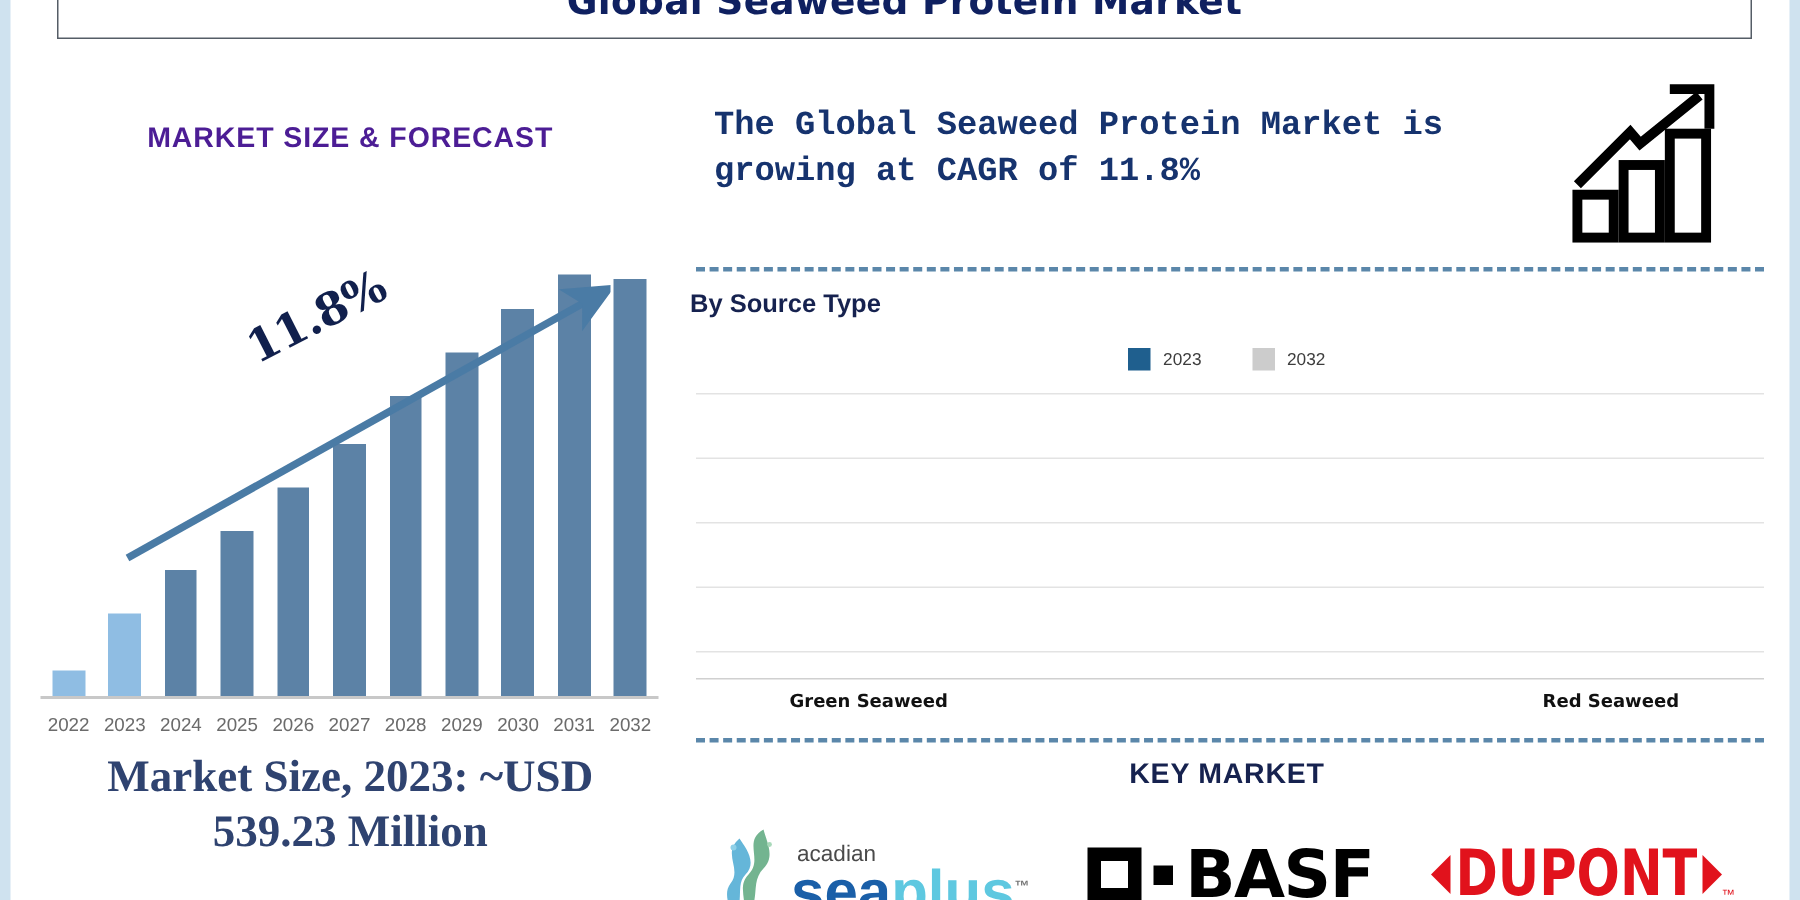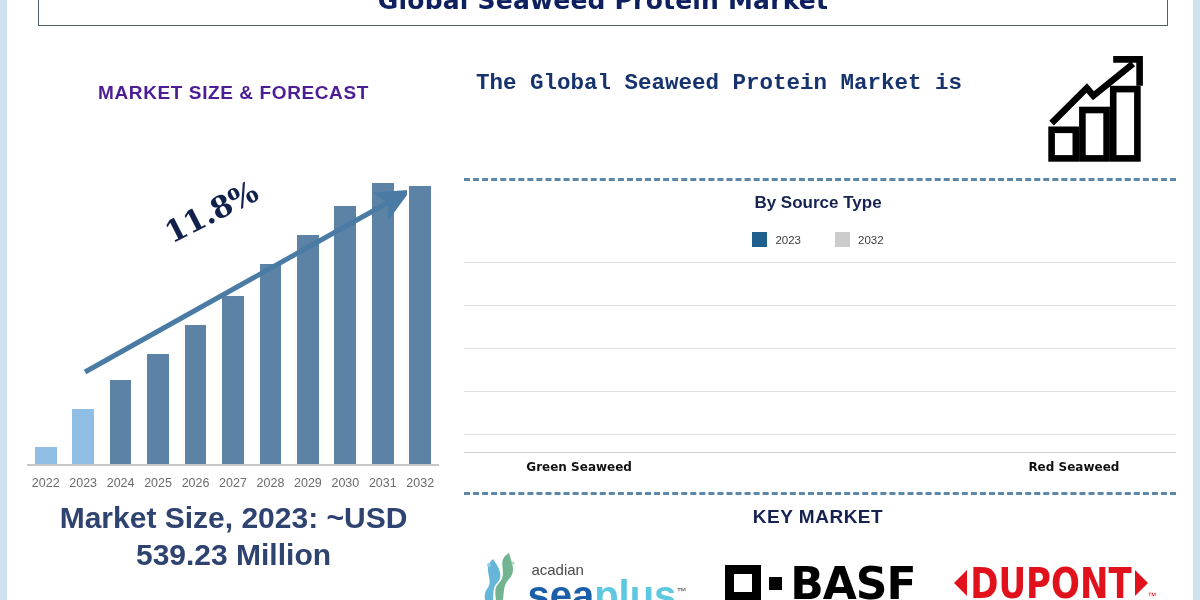--- a/index.html
+++ b/index.html
@@ -47,36 +47,36 @@
   .cagr-label{
     position:absolute;left:168px;top:185px;
     font-size:30px;font-weight:bold;color:#11204d;
     transform:rotate(-27deg);transform-origin:left bottom;
     font-family:"DejaVu Serif", serif;letter-spacing:-0.5px;
   }
 
   .mkt-size-text{
     position:absolute;top:470px;left:0;width:453px;text-align:center;
     font-size:30px;font-weight:bold;color:#2f4370;line-height:1.22;
-    font-family:Liberation Sans, sans-serif;
+    font-family:Liberation Serif, serif;
   }
 
   
   .right-panel{position:absolute;left:460px;top:30px;width:733px;height:570px;}
   .cagr-head{position:absolute;left:16px;top:38px;width:560px;
     font-size:22.5px;font-weight:bold;color:#16336e;line-height:1.38;
     font-family:Liberation Mono, monospace;}
   .growth-icon{position:absolute;left:585px;top:25px;width:110px;height:110px;}
 
   .divider{position:absolute;left:4px;width:712px;height:0;
     border-top:3px dashed #5b87aa;}
   .divider-1{top:148px;}
   .divider-2{top:462px;}
 
-  .source-title{position:absolute;left:0;top:163px;width:716px;text-align:center;
+  .source-title{position:absolute;left:0;top:163px;width:716px;
     font-size:17px;font-weight:bold;color:#16224f;
     font-family:"Liberation Sans", sans-serif;}
 
   .legend{position:absolute;left:0;top:202px;width:716px;display:flex;
     justify-content:center;gap:34px;align-items:center;}
   .legend-item{display:flex;align-items:center;gap:8px;}
   .legend-swatch{width:15px;height:15px;display:inline-block;}
   .legend-label{font-size:11.5px;color:#3d3d3d;font-family:"Liberation Sans", sans-serif;}
 
   
@@ -209,20 +209,21 @@
   <div class="mkt-size-text">
     <div>Market Size, 2023: ~USD</div>
     <div>539.23 Million</div>
   </div>
 </div>
 
 <div class="right-panel">
 
   <div class="cagr-head">
     <div>The Global Seaweed Protein Market is</div>
+    <div>growing at CAGR of 11.8%</div>
   </div>
 
   <svg class="growth-icon" viewBox="0 0 100 100">
     <rect x="6" y="68" width="22" height="26" fill="none" stroke="#000" stroke-width="6"></rect>
     <rect x="34" y="50" width="22" height="44" fill="none" stroke="#000" stroke-width="6"></rect>
     <rect x="62" y="31" width="22" height="63" fill="none" stroke="#000" stroke-width="6"></rect>
     <path d="M6,62 L38,30 L44,37 L80,8" fill="none" stroke="#000" stroke-width="6" stroke-linejoin="miter"></path>
     <path d="M62,4 L86,4 L86,28" fill="none" stroke="#000" stroke-width="6"></path>
   </svg>
 

